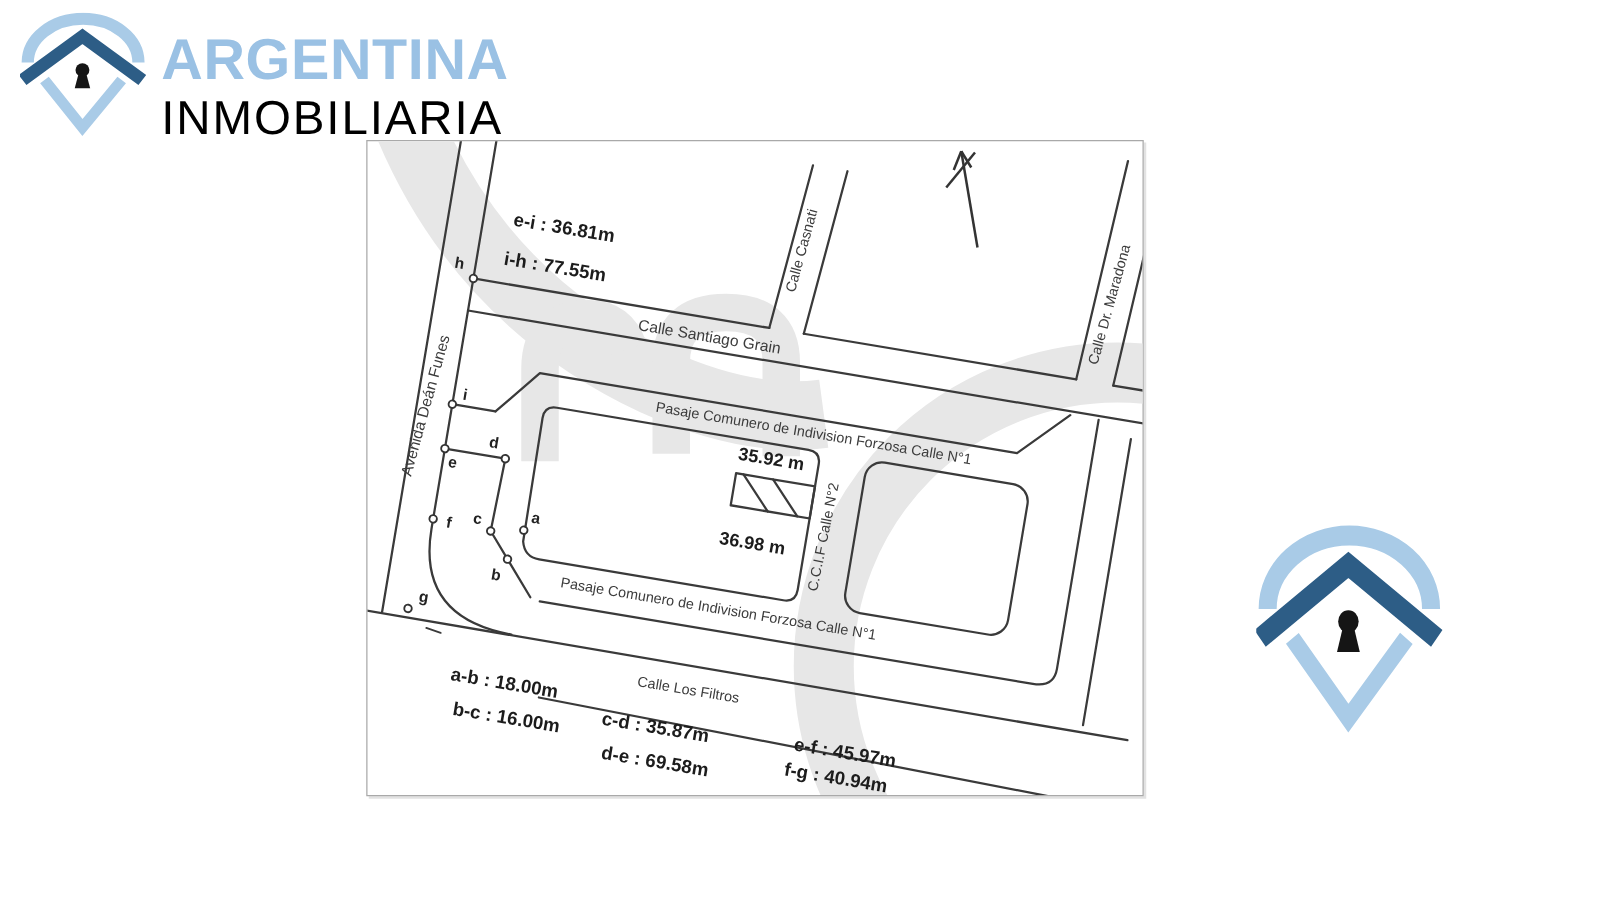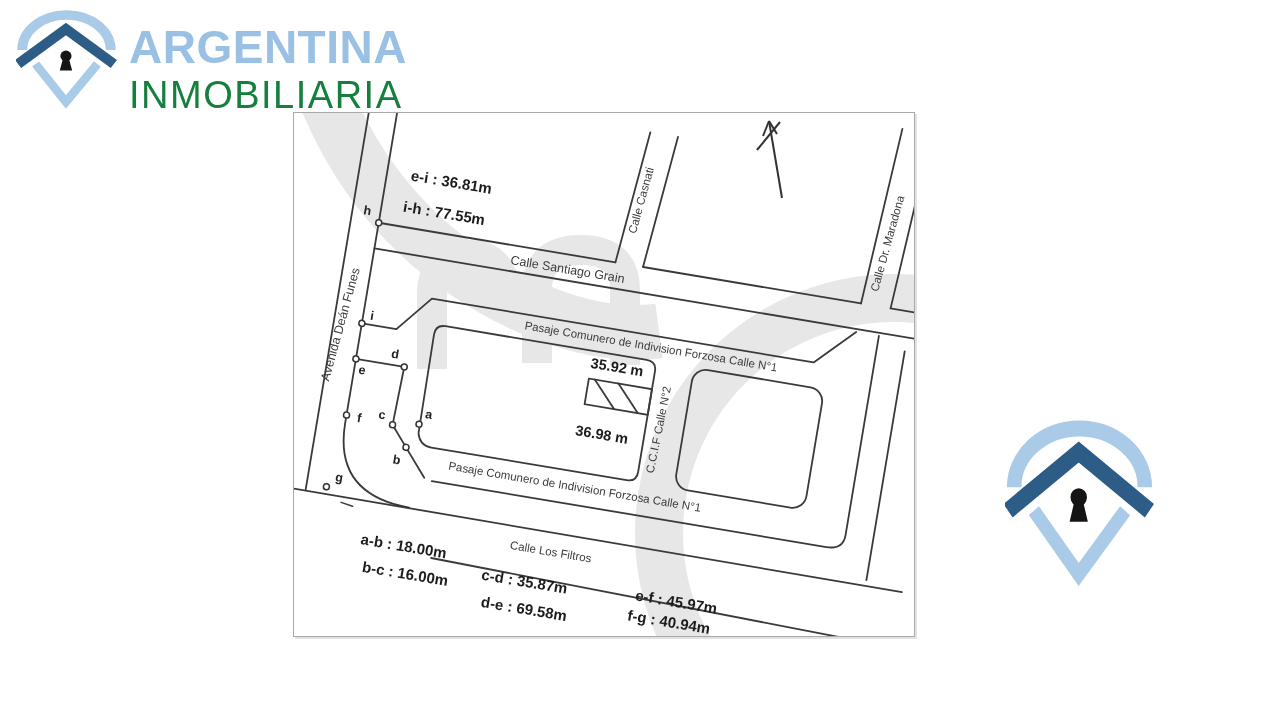--- a/index.html
+++ b/index.html
@@ -11,21 +11,21 @@
 
   
   .brand { position: absolute; left: 16px; top: 10px; display: flex; align-items: flex-start; }
   .brand-icon { width: 103px; height: 100px; }
   .brand-text { margin-left: 10px; margin-top: 14px; }
   .brand-title {
     font-size: 46px; font-weight: bold; color: #9AC1E4;
     letter-spacing: 0.5px; line-height: 1.0; white-space: nowrap;
   }
   .brand-subtitle {
-    font-size: 38px; font-weight: normal; color: #15803d;
+    font-size: 38px; font-weight: normal; color: #000000;
     letter-spacing: 1.5px; line-height: 1.0; margin-top: 6px; white-space: nowrap;
   }
 
   
   .map-frame {
     position: absolute; left: 293px; top: 112px; width: 620px; height: 523px;
     background: #ffffff; border: 1px solid #a9a9a9;
     box-shadow: 2px 2px 0 #e2e2e2;
   }
   .map-frame svg { display: block; }

